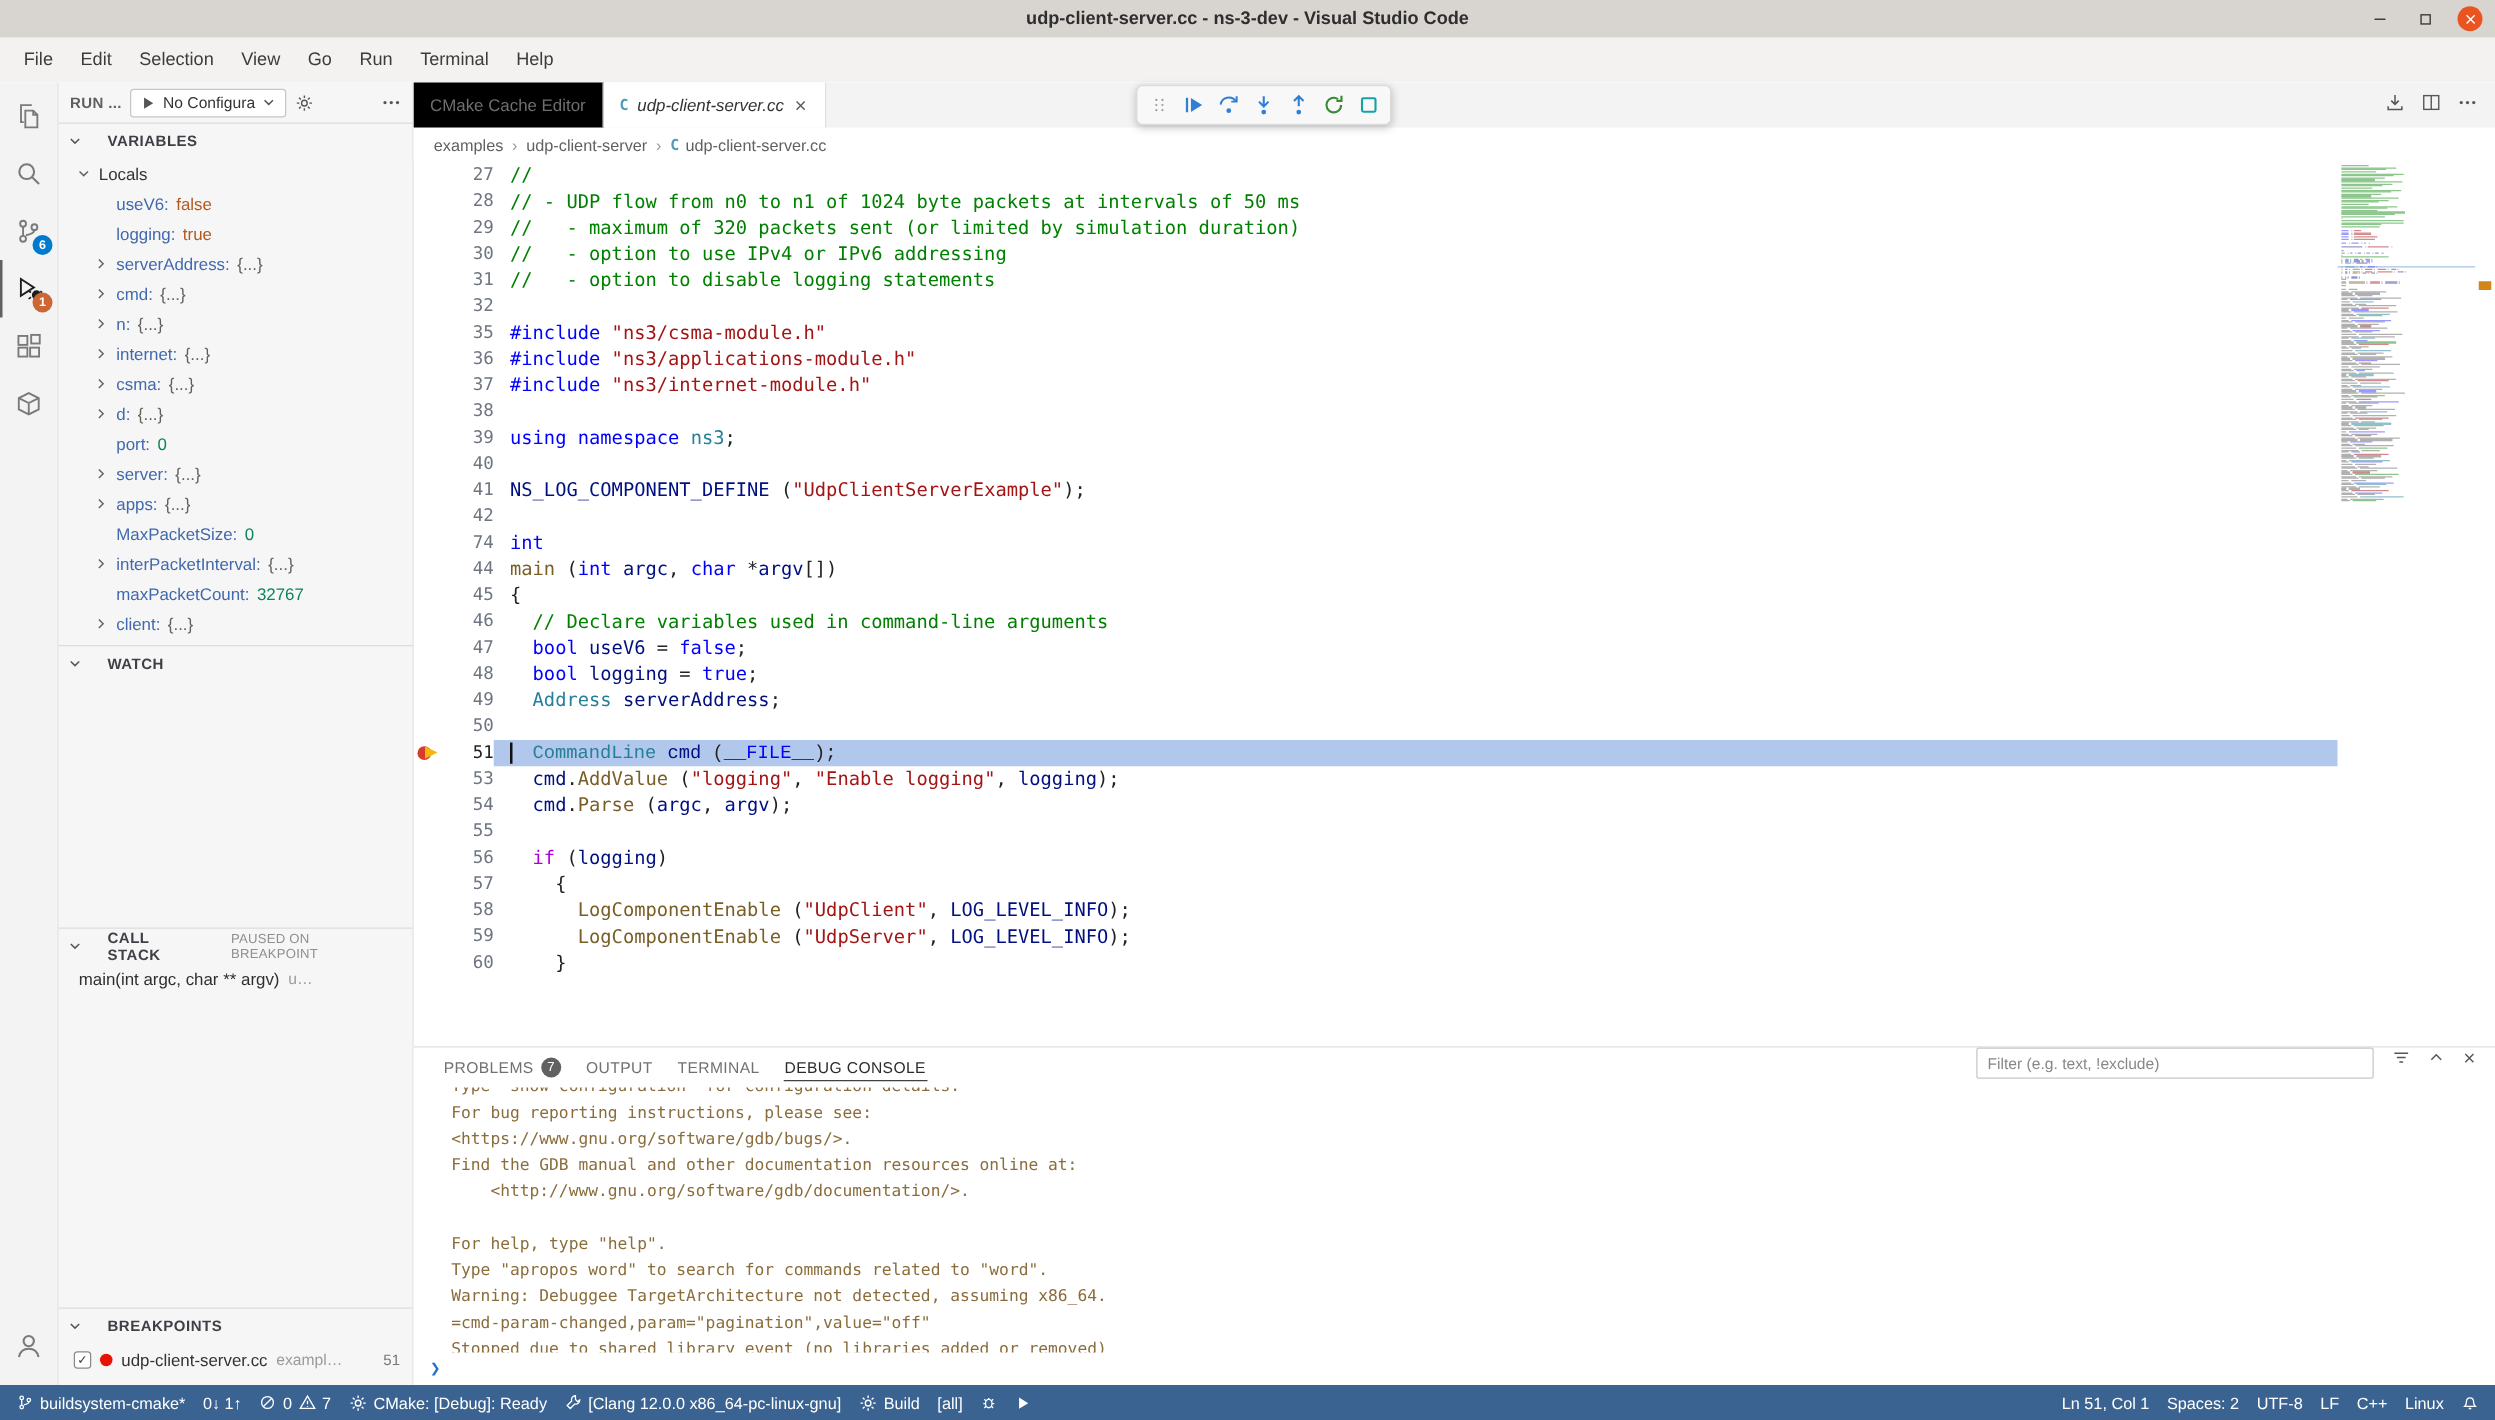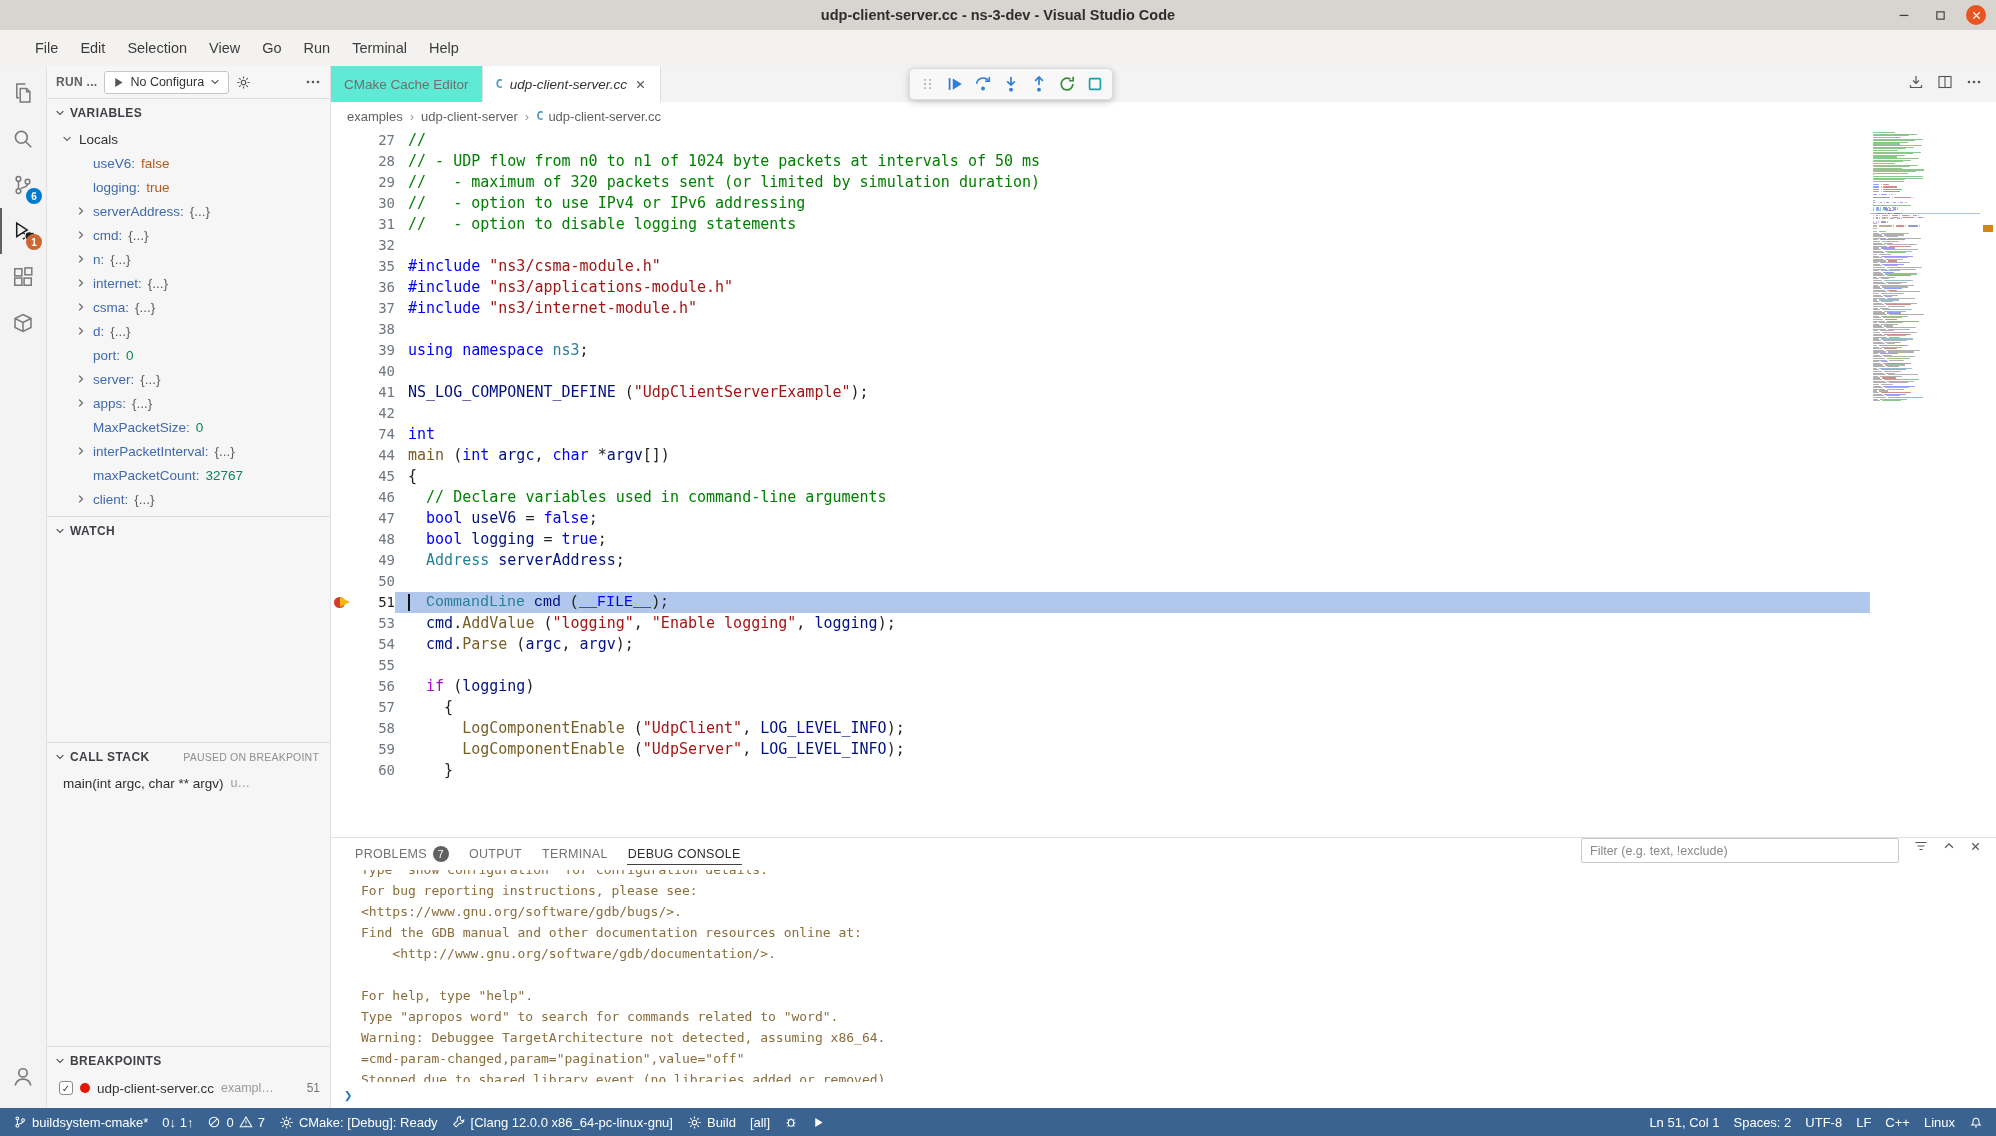--- a/index.html
+++ b/index.html
@@ -8,21 +8,21 @@
          --status-bg:#3a6391; --hl-line:#b1c8ec; --close-bg:#e95420; }
 
   
   .titlebar { flex:0 0 30px; background:#d8d4cf; position:relative; display:flex; align-items:center; }
   .titlebar .title { position:absolute; left:0; right:0; text-align:center; font-size:14.5px; font-weight:bold; color:#2e2e2e; }
   .win-controls { margin-left:auto; display:flex; align-items:center; gap:16px; padding-right:10px; z-index:3; }
   .wc { width:20px; height:20px; display:flex; align-items:center; justify-content:center; color:#3e3e3e; }
   .wc.close { background:var(--close-bg); border-radius:50%; color:#fff; }
 
   
-  .menubar { flex:0 0 36px; background:#f3f2f1; display:flex; align-items:center; padding-left:24px; font-size:14.5px; color:#3c3c3c; }
+  .menubar { flex:0 0 36px; background:#f3f2f1; display:flex; align-items:center; padding-left:8px; font-size:14.5px; color:#3c3c3c; }
   .menu-item { padding:0 11px; height:26px; display:flex; align-items:center; border-radius:4px; }
 
   
   .main { flex:1 1 auto; display:flex; min-height:0; }
 
   .activitybar { flex:0 0 46px; background:#f3f3f3; border-right:1px solid #e2e2e2; display:flex; flex-direction:column; align-items:center; padding-top:4px; }
   .ab-item { width:46px; height:46px; position:relative; display:flex; align-items:center; justify-content:center; color:#7a7a7a; }
   .ab-item.active { color:#1e1e1e; border-left:2px solid #616161; }
   .ab-badge { position:absolute; right:4px; bottom:4px; min-width:16px; height:16px; border-radius:9px; color:#fff; font-size:10px; font-weight:bold; display:flex; align-items:center; justify-content:center; padding:0 4px; }
   .ab-bottom { margin-top:auto; margin-bottom:8px; }
@@ -30,21 +30,21 @@
   
   .sidebar { flex:0 0 284px; background:#f6f6f6; border-right:1px solid #e0e0e0; display:flex; flex-direction:column; font-size:13.5px; color:#3b3b3b; min-height:0; }
   .side-controls { flex:0 0 32px; display:flex; align-items:center; padding:0 9px; gap:7px; }
   .run-label { font-size:12px; font-weight:bold; color:#5f5f5f; letter-spacing:.3px; white-space:nowrap; }
   .config-pill { display:flex; align-items:center; gap:5px; border:1px solid #c6c6c6; background:#fff; border-radius:3px; height:23px; padding:0 7px; font-size:12.5px; color:#333; }
   .config-pill .green { color:#388a34; }
   .side-controls .icon { color:#555; }
   .side-controls .more { margin-left:auto; }
 
   .pane { border-top:1px solid #dcdcdc; display:flex; flex-direction:column; min-height:0; }
-  .pane-header { flex:0 0 28px; display:flex; align-items:center; gap:4px; padding:0 7px; font-size:12px; font-weight:bold; color:#3f3f46; letter-spacing:.4px; }
+  .pane-header { flex:0 0 28px; display:flex; align-items:center; gap:20px; padding:0 7px; font-size:12px; font-weight:bold; color:#3f3f46; letter-spacing:.4px; }
   .pane-header .icon { color:#555; }
   .pane-status { margin-left:auto; font-weight:normal; font-size:10.5px; color:#8f8f8f; padding-right:4px; letter-spacing:.2px; }
   .pane-variables { flex:0 0 418px; }
   .pane-watch { flex:1 1 auto; }
   .pane-callstack { flex:0 0 304px; }
   .pane-breakpoints { flex:0 0 62px; }
   .pane-body { overflow:hidden; }
 
   .tree-row { height:24px; display:flex; align-items:center; gap:4px; white-space:nowrap; }
   .scope-row { padding-left:12px; color:#333; }
@@ -63,21 +63,21 @@
   .bp-check { width:14px; height:14px; border:1px solid #8a8a8a; border-radius:3px; background:#fff; font-size:10px; color:#333; display:flex; align-items:center; justify-content:center; }
   .bp-dot-s { width:10px; height:10px; border-radius:50%; background:#e51400; flex:0 0 10px; }
   .bp-file { color:#333; }
   .bp-path { color:#9a9a9a; font-size:12.5px; }
   .bp-line { margin-left:auto; color:#777; font-size:12px; }
 
   
   .rightcol { flex:1 1 auto; display:flex; flex-direction:column; min-width:0; position:relative; background:#fff; }
 
   .tabbar { flex:0 0 36px; background:#f3f3f3; display:flex; align-items:stretch; position:relative; }
-  .tab { display:flex; align-items:center; gap:7px; padding:0 13px; font-size:13.5px; color:#6f6f6f; background:#5eead4; border-right:1px solid #e0e0e0; }
+  .tab { display:flex; align-items:center; gap:7px; padding:0 13px; font-size:13.5px; color:#6f6f6f; background:#000000; border-right:1px solid #e0e0e0; }
   .tab.active { background:#fff; color:#333; }
   .tab.italic .tab-label { font-style:italic; }
   .cpp-glyph { color:#519aba; font-weight:bold; font-size:12px; font-family:"DejaVu Sans Mono", monospace; }
   .tab .icon { color:#5a5a5a; }
   .tab-actions { margin-left:auto; display:flex; align-items:center; gap:13px; padding-right:14px; color:#555; }
 
   .debug-toolbar { position:absolute; left:578px; top:2px; height:32px; background:#f8f8f8; border:1px solid #dcdcdc; border-radius:5px; box-shadow:0 2px 7px rgba(0,0,0,.22); display:flex; align-items:center; padding:0 4px; gap:2px; z-index:6; }
   .dbg-btn { width:26px; height:28px; display:flex; align-items:center; justify-content:center; }
   .act-drag-handle { color:#9a9a9a; cursor:grab; }
   .act-continue, .act-step-over, .act-step-into, .act-step-out { color:#2f7fd6; }

